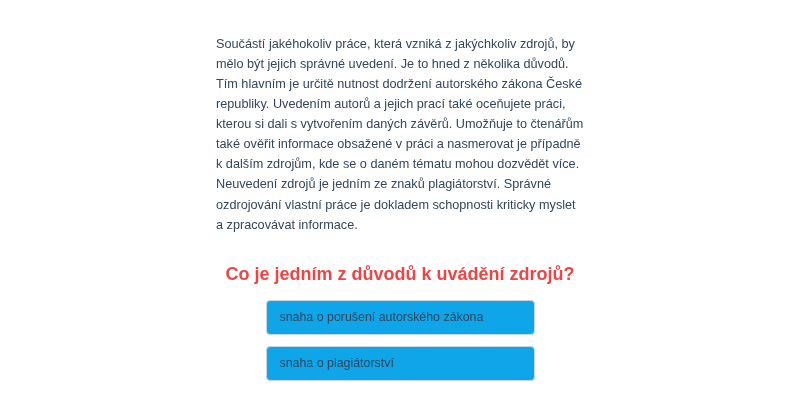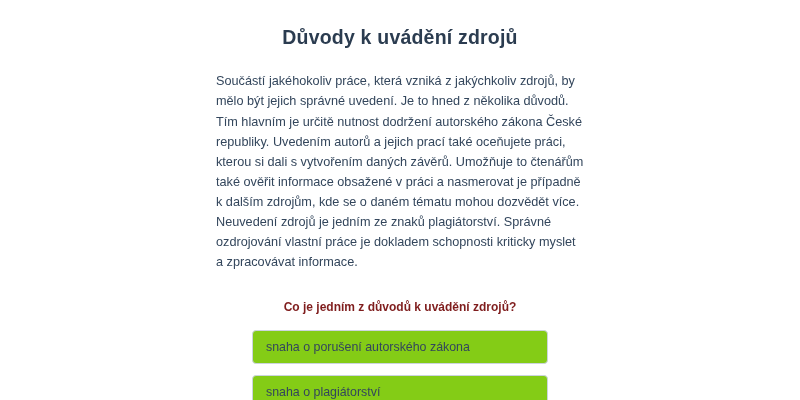--- a/index.html
+++ b/index.html
@@ -36,53 +36,52 @@
     line-height: 1.2;
   }
   .body-text {
     font-size: 12.7px;
     line-height: 1.58;
     color: #33465c;
     text-align: left;
     margin: 8px;
   }
   .question {
-    font-size: 12px;
+    font-size: 18px;
     font-weight: bold;
-    color: #7f1d1d;
+    color: #ef4444;
     text-align: center;
     margin: 28px 0 14px 0;
     line-height: 1.3;
   }
   .options {
     margin-top: 0;
   }
   .option {
     box-sizing: border-box;
-    width: 296px;
+    width: 269px;
     margin: 0 auto 11px auto;
     padding: 9px 13px;
     border: 1px solid #ccd4de;
     border-radius: 4px;
-    background: #84cc16;
+    background: #0ea5e9;
     font-size: 12.4px;
     color: #33465c;
     line-height: 1.2;
     cursor: pointer;
   }
   .option:last-child {
     margin-bottom: 0;
   }
 </style>
 </head>
 <body>
 
 <div class="page">
   <div class="content">
-    <h1 class="page-title">Důvody k uvádění zdrojů</h1>
     <p class="body-text">Součástí jakéhokoliv práce, která vzniká z jakýchkoliv zdrojů, by mělo být jejich správné uvedení. Je to hned z několika důvodů. Tím hlavním je určitě nutnost dodržení autorského zákona České republiky. Uvedením autorů a jejich prací také oceňujete práci, kterou si dali s vytvořením daných závěrů. Umožňuje to čtenářům také ověřit informace obsažené v práci a nasmerovat je případně k dalším zdrojům, kde se o daném tématu mohou dozvědět více. Neuvedení zdrojů je jedním ze znaků plagiátorství. Správné ozdrojování vlastní práce je dokladem schopnosti kriticky myslet a zpracovávat informace.</p>
 
     <div class="question">Co je jedním z důvodů k uvádění zdrojů?</div>
 
     <div class="options">
       <div class="option">snaha o porušení autorského zákona</div>
       <div class="option">snaha o plagiátorství</div>
 
     </div>
   </div>

